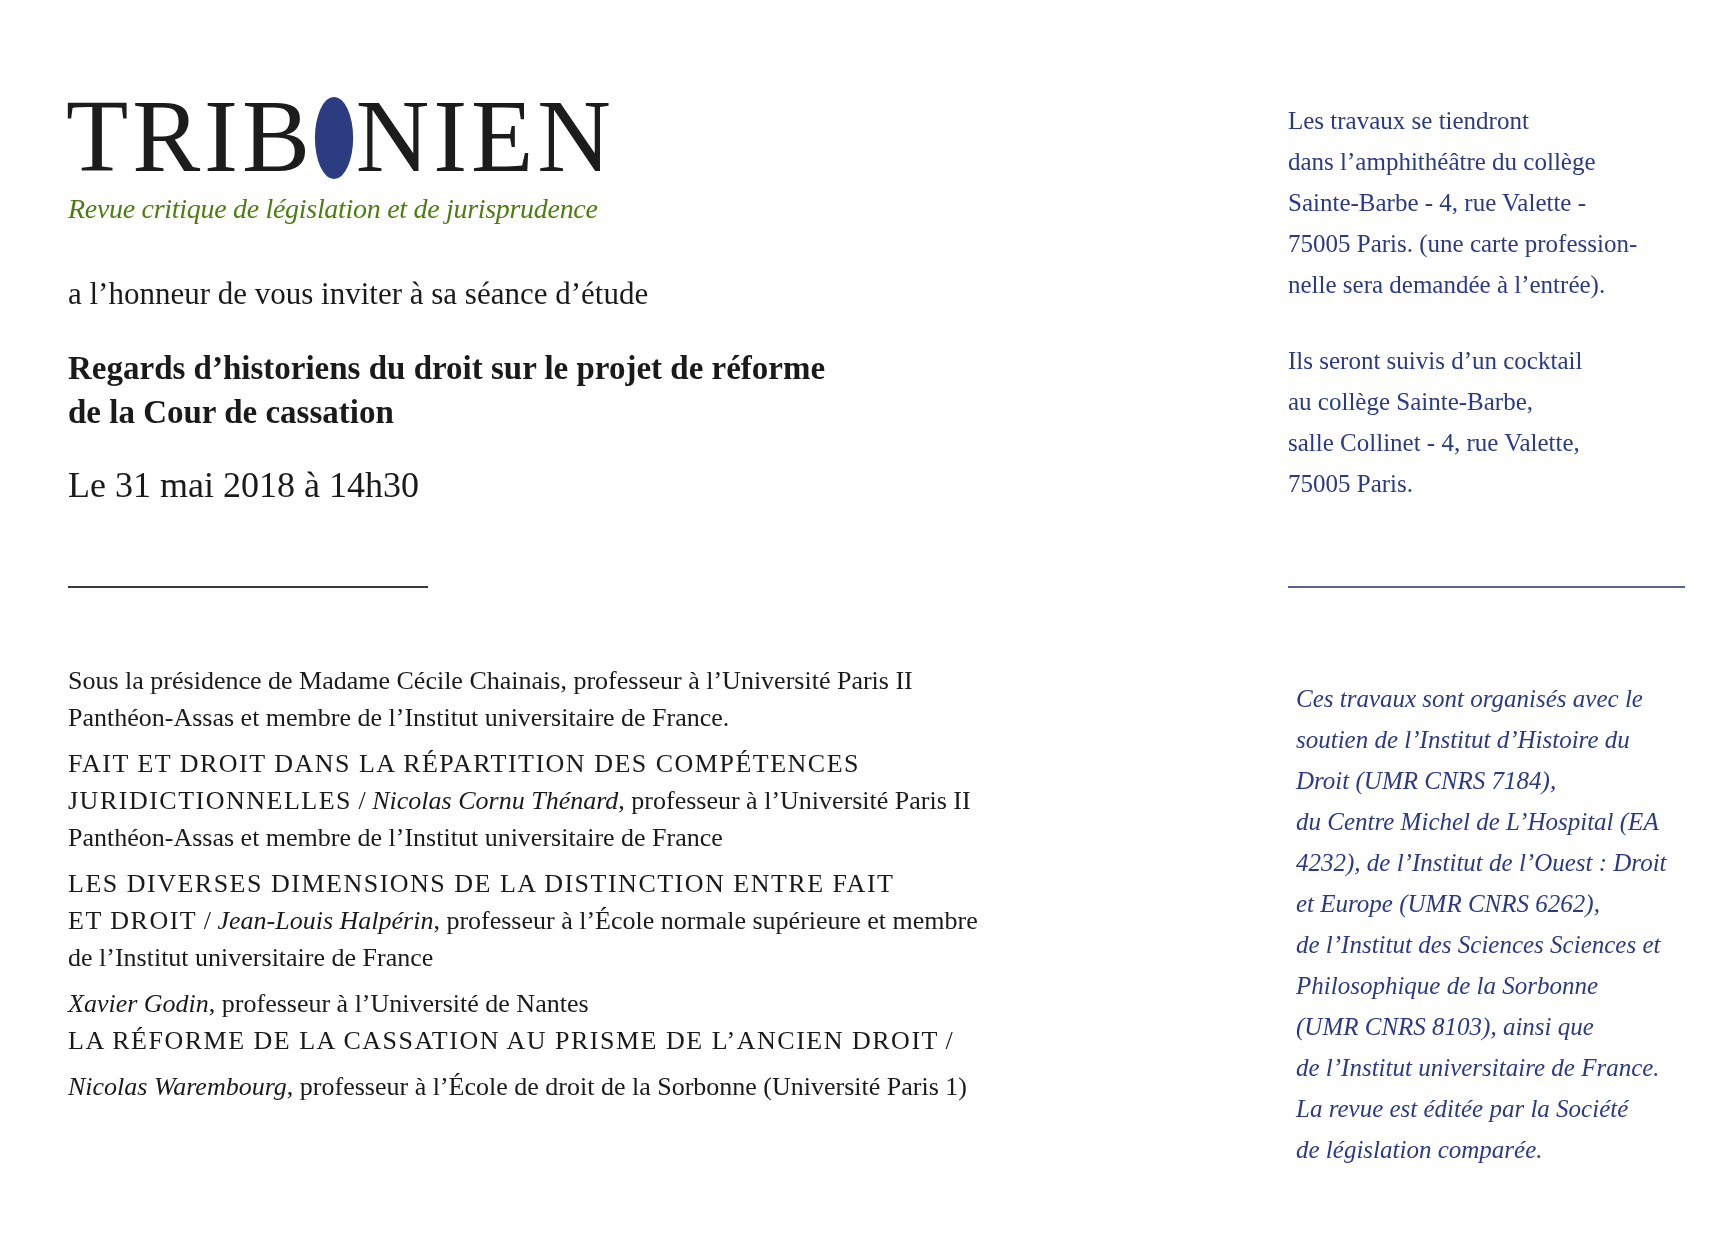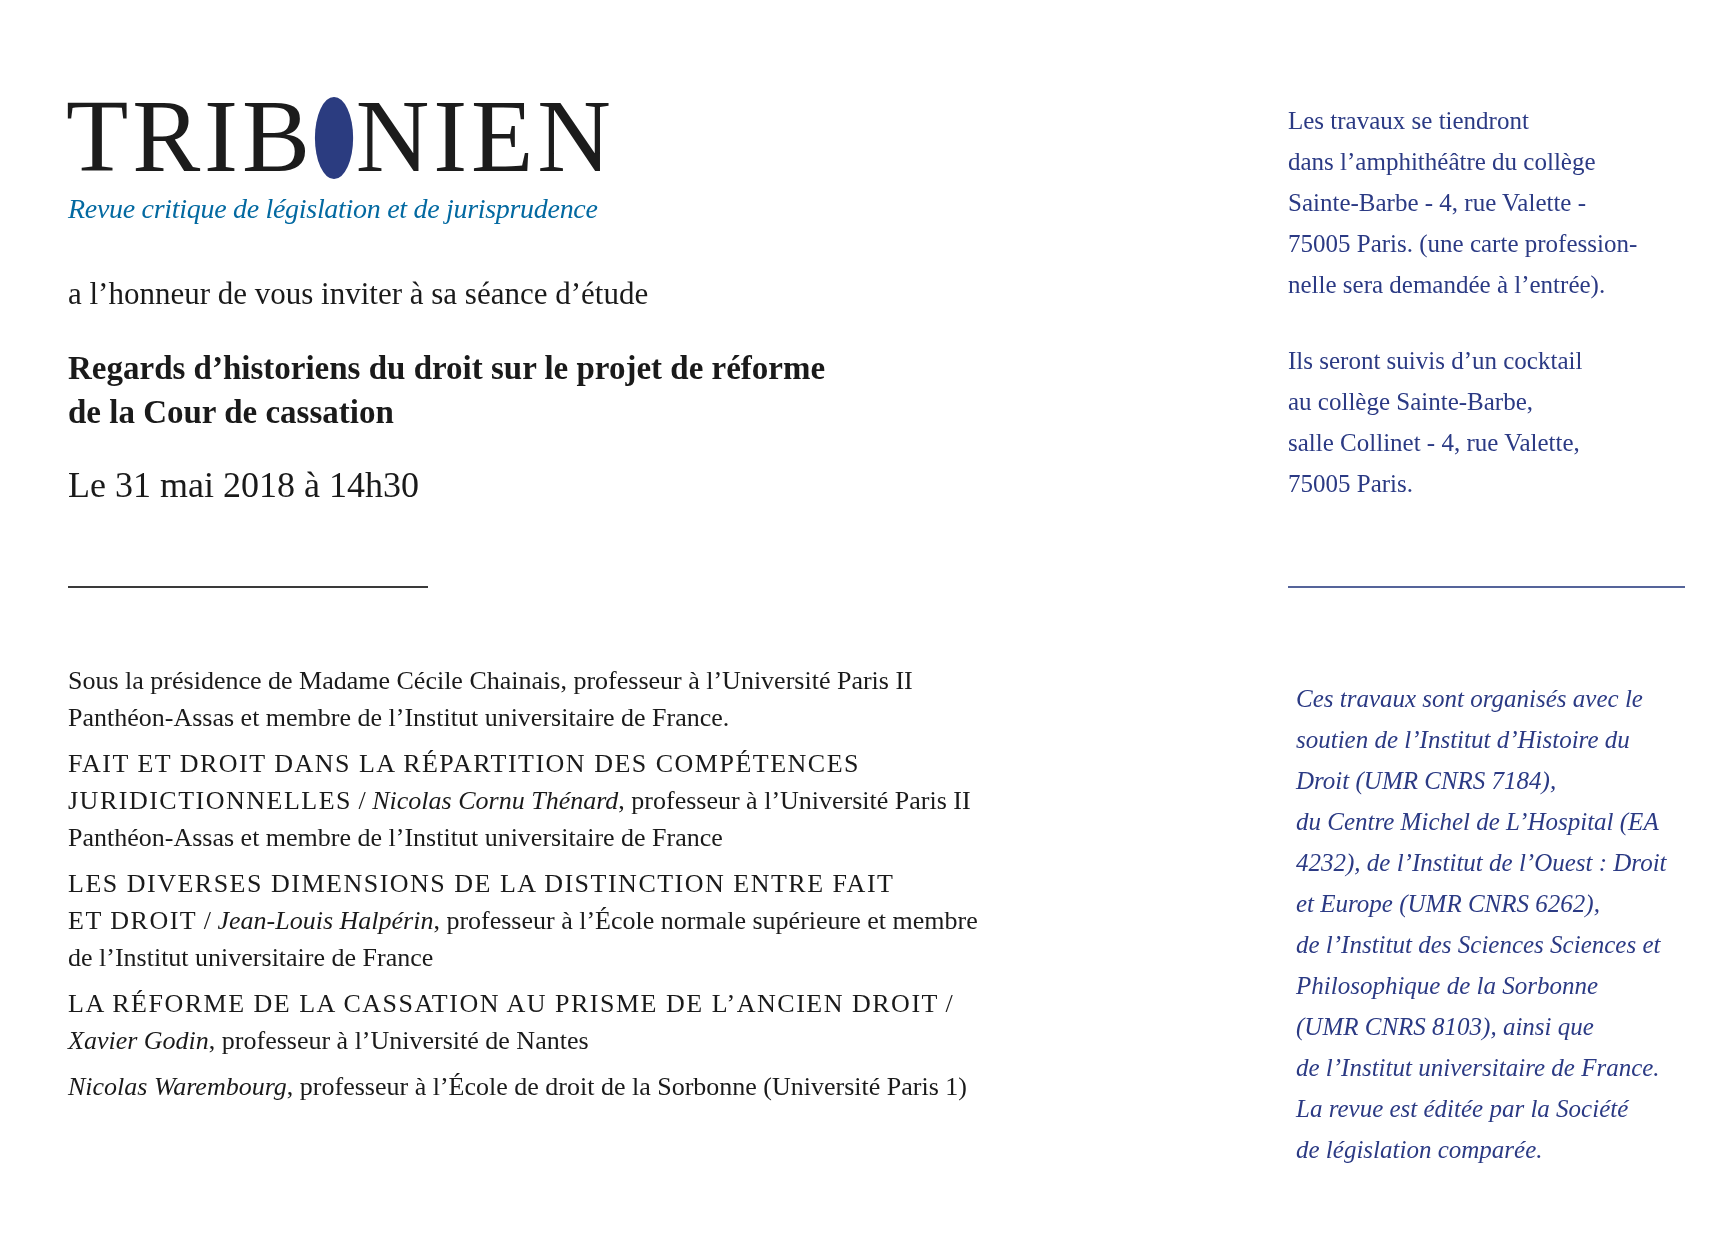--- a/index.html
+++ b/index.html
@@ -18,21 +18,21 @@
     font-size: 104px; line-height: 96px; letter-spacing: 4px;
     color: #1c1c1c; white-space: nowrap;
     transform: scaleX(0.98); transform-origin: left center;
   }
   .logo .circle {
     display: inline-block; width: 82px; height: 82px; border-radius: 50%;
     background: #2b3c80; margin: 0 3px 0 1px; position: relative; top: 2px;
   }
   .subtitle {
     left: 68px; top: 193px; font-style: italic; font-size: 28px;
-    color: #0369a1; white-space: nowrap; letter-spacing: -0.3px;
+    color: #4d7c0f; white-space: nowrap; letter-spacing: -0.3px;
   }
   .invite { left: 68px; top: 276px; font-size: 31px; white-space: nowrap; }
   .title {
     left: 68px; top: 346px; font-size: 33px; font-weight: bold;
     line-height: 44px; width: 960px;
   }
   .date { left: 68px; top: 464px; font-size: 36px; white-space: nowrap; }
 
   .rule-left { left: 68px; top: 586px; width: 360px; height: 2px; background: #3a3a3a; }
   .rule-right { left: 1288px; top: 586px; width: 397px; height: 2px; background: #55649a; }
@@ -82,22 +82,22 @@
     <span class="line">Panthéon-Assas et membre de l’Institut universitaire de France</span>
   </p>
 
   <p>
     <span class="line caps">LES DIVERSES DIMENSIONS DE LA DISTINCTION ENTRE FAIT</span>
     <span class="line"><span class="caps">ET DROIT</span><span class="sep"> / </span><i>Jean-Louis Halpérin</i><span>, professeur à l’École normale supérieure et membre</span></span>
     <span class="line">de l’Institut universitaire de France</span>
   </p>
 
   <p>
+    <span class="line"><i>Xavier Godin</i><span>, professeur à l’Université de Nantes</span></span>
     <span class="line"><span class="caps">LA RÉFORME DE LA CASSATION AU PRISME DE L’ANCIEN DROIT</span><span class="sep"> /</span></span>
-    <span class="line"><i>Xavier Godin</i><span>, professeur à l’Université de Nantes</span></span>
   </p>
 
   <p>
     <span class="line"><i>Nicolas Warembourg</i><span>, professeur à l’École de droit de la Sorbonne (Université Paris 1)</span></span>
   </p>
 </div>
 
 <div class="abs right-col right-1">
   <span class="line">Les travaux se tiendront</span>
   <span class="line">dans l’amphithéâtre du collège</span>

